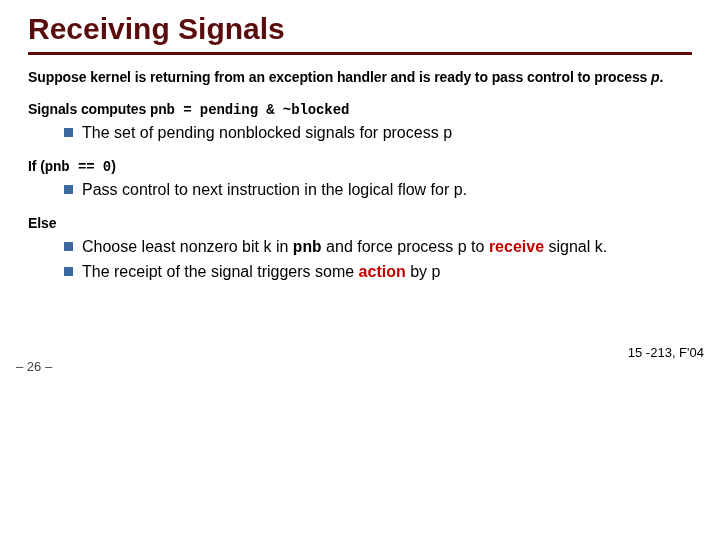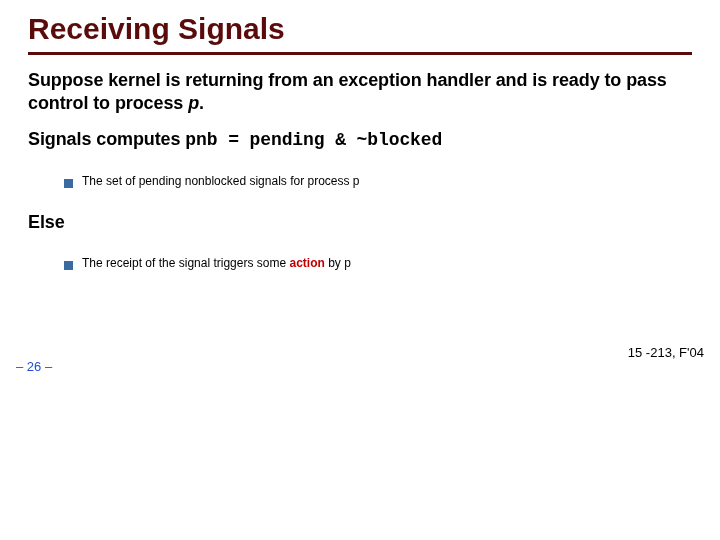--- a/index.html
+++ b/index.html
@@ -21,59 +21,59 @@
   }
   h1.title {
     color: #5a0b0b;
     font-size: 30px;
     font-weight: bold;
     margin: 0 0 6px 0;
     padding-bottom: 6px;
     border-bottom: 3px solid #5a0b0b;
   }
   .para {
-    font-size: 18px;
+    font-size: 14px;
     font-weight: bold;
     margin: 14px 0 4px 0;
     line-height: 1.25;
     letter-spacing: -0.1px;
   }
   .para .italic { font-style: italic; font-weight: bold; }
   .mono {
     font-family: "Courier New", Courier, monospace;
     font-weight: bold;
   }
   ul.bullets {
     list-style: none;
     padding: 0 0 0 36px;
     margin: 4px 0 8px 0;
   }
   ul.bullets li {
     position: relative;
-    font-size: 12px;
+    font-size: 16px;
     line-height: 1.3;
-    margin: 22px 0;
+    margin: 4px 0;
     padding-left: 18px;
   }
   ul.bullets li::before {
     content: "";
     position: absolute;
     left: 0;
     top: 5px;
     width: 9px;
     height: 9px;
     background: #3b6aa0;
   }
   .red { color: #c00000; font-weight: bold; }
   .footer-left {
     position: absolute;
     left: 16px;
     bottom: 10px;
     font-size: 13px;
-    color: #1d4ed8;
+    color: #404040;
     text-align: center;
   }
   .footer-right {
     position: absolute;
     right: 16px;
     bottom: 24px;
     font-size: 13px;
     color: #000;
   }
   .sec-indent { padding-left: 0; }
@@ -90,23 +90,34 @@
 
   <p class="para">
     <span>Signals computes</span> <span class="mono">pnb = pending &amp; ~blocked</span>
   </p>
   <ul class="bullets">
     <li>
       <span>The set of pending nonblocked signals for process</span> <span class="italic">p</span>
     </li>
   </ul>
 
+  <p class="para sec-indent">
+    <span>If (</span><span class="mono">pnb == 0</span><span>)</span>
+  </p>
+  <ul class="bullets">
+    <li>
+      <span>Pass control to next instruction in the logical flow for</span> <span class="italic">p</span><span>.</span>
+    </li>
+  </ul>
 
   <p class="para sec-indent">Else</p>
   <ul class="bullets">
+    <li>
+      <span>Choose least nonzero bit</span> <span class="italic">k</span> <span>in</span> <span class="mono">pnb</span> <span>and force process</span> <span class="italic">p</span> <span>to</span> <span class="red">receive</span> <span>signal</span> <span class="italic">k</span><span>.</span>
+    </li>
     <li>
       <span>The receipt of the signal triggers some</span> <span class="red">action</span> <span>by</span> <span class="italic">p</span>
     </li>
   </ul>
 
   <div class="footer-left">– 26 –</div>
   <div class="footer-right">15 -213, F'04</div>
 </div>
 
 </body></html>

